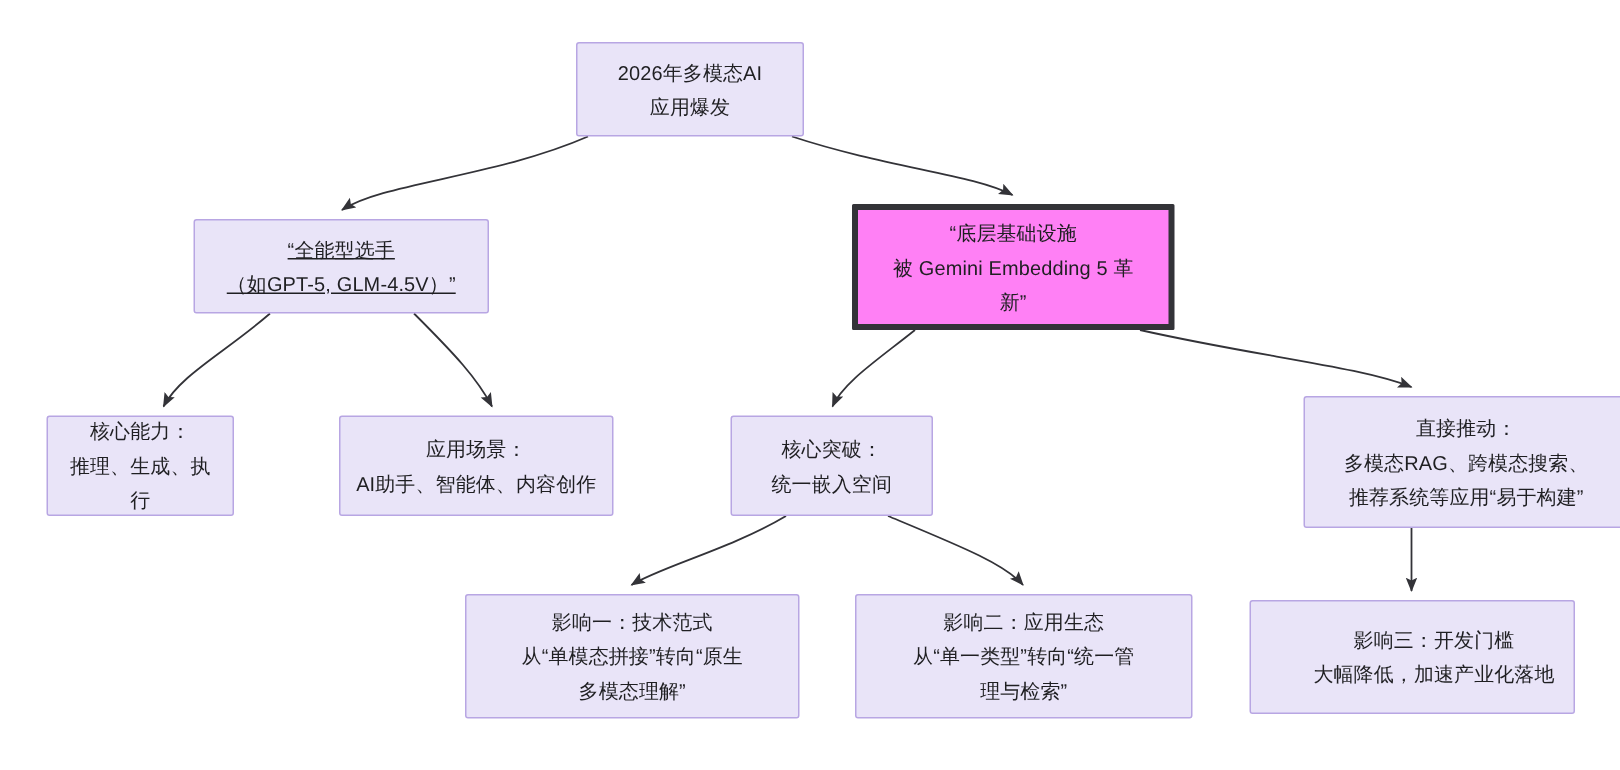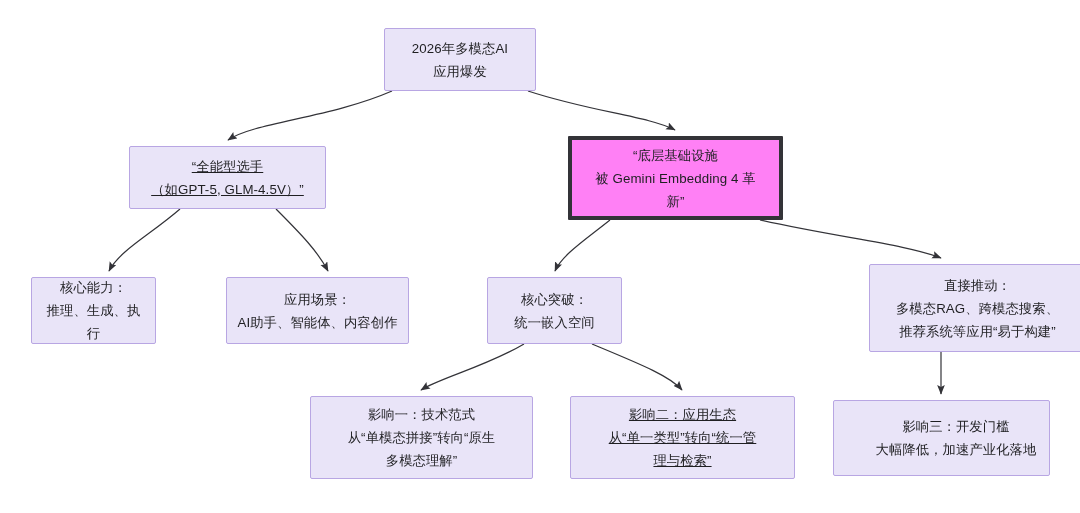--- a/index.html
+++ b/index.html
@@ -81,21 +81,21 @@
       <div class="node" style="left: 384px; top: 28px; width: 152px; height: 63px;">
         <span class="label">2026年多模态AI
 应用爆发</span>
       </div>
       <div class="node" style="left: 129px; top: 146px; width: 197px; height: 63px; text-decoration: underline;">
         <span class="label">“全能型选手
 （如GPT-5, GLM-4.5V）”</span>
       </div>
       <div class="node highlight" style="left: 568px; top: 136px; width: 215px; height: 84px;">
         <span class="label">“底层基础设施
-被 Gemini Embedding 4 革
+被 Gemini Embedding 5 革
 新”</span>
       </div>
       <div class="node" style="left: 31px; top: 277px; width: 125px; height: 67px;">
         <span class="label">核心能力：
 推理、生成、执行</span>
       </div>
       <div class="node" style="left: 226px; top: 277px; width: 183px; height: 67px;">
         <span class="label">应用场景：
 AI助手、智能体、内容创作</span>
       </div>
@@ -106,21 +106,21 @@
       <div class="node" style="left: 833px; top: 264px; width: 217px; height: 88px; margin-left: 36px;">
         <span class="label">直接推动：
 多模态RAG、跨模态搜索、
 推荐系统等应用“易于构建”</span>
       </div>
       <div class="node" style="left: 310px; top: 396px; width: 223px; height: 83px;">
         <span class="label">影响一：技术范式
 从“单模态拼接”转向“原生
 多模态理解”</span>
       </div>
-      <div class="node" style="left: 570px; top: 396px; width: 225px; height: 83px; text-decoration: underline;">
+      <div class="node" style="left: 570px; top: 396px; width: 225px; height: 83px;">
         <span class="label">影响二：应用生态
 从“单一类型”转向“统一管
 理与检索”</span>
       </div>
       <div class="node" style="left: 833px; top: 400px; width: 217px; height: 76px; padding-left: 39px;">
         <span class="label">影响三：开发门槛
 大幅降低，加速产业化落地</span>
       </div>
     </div>
 

